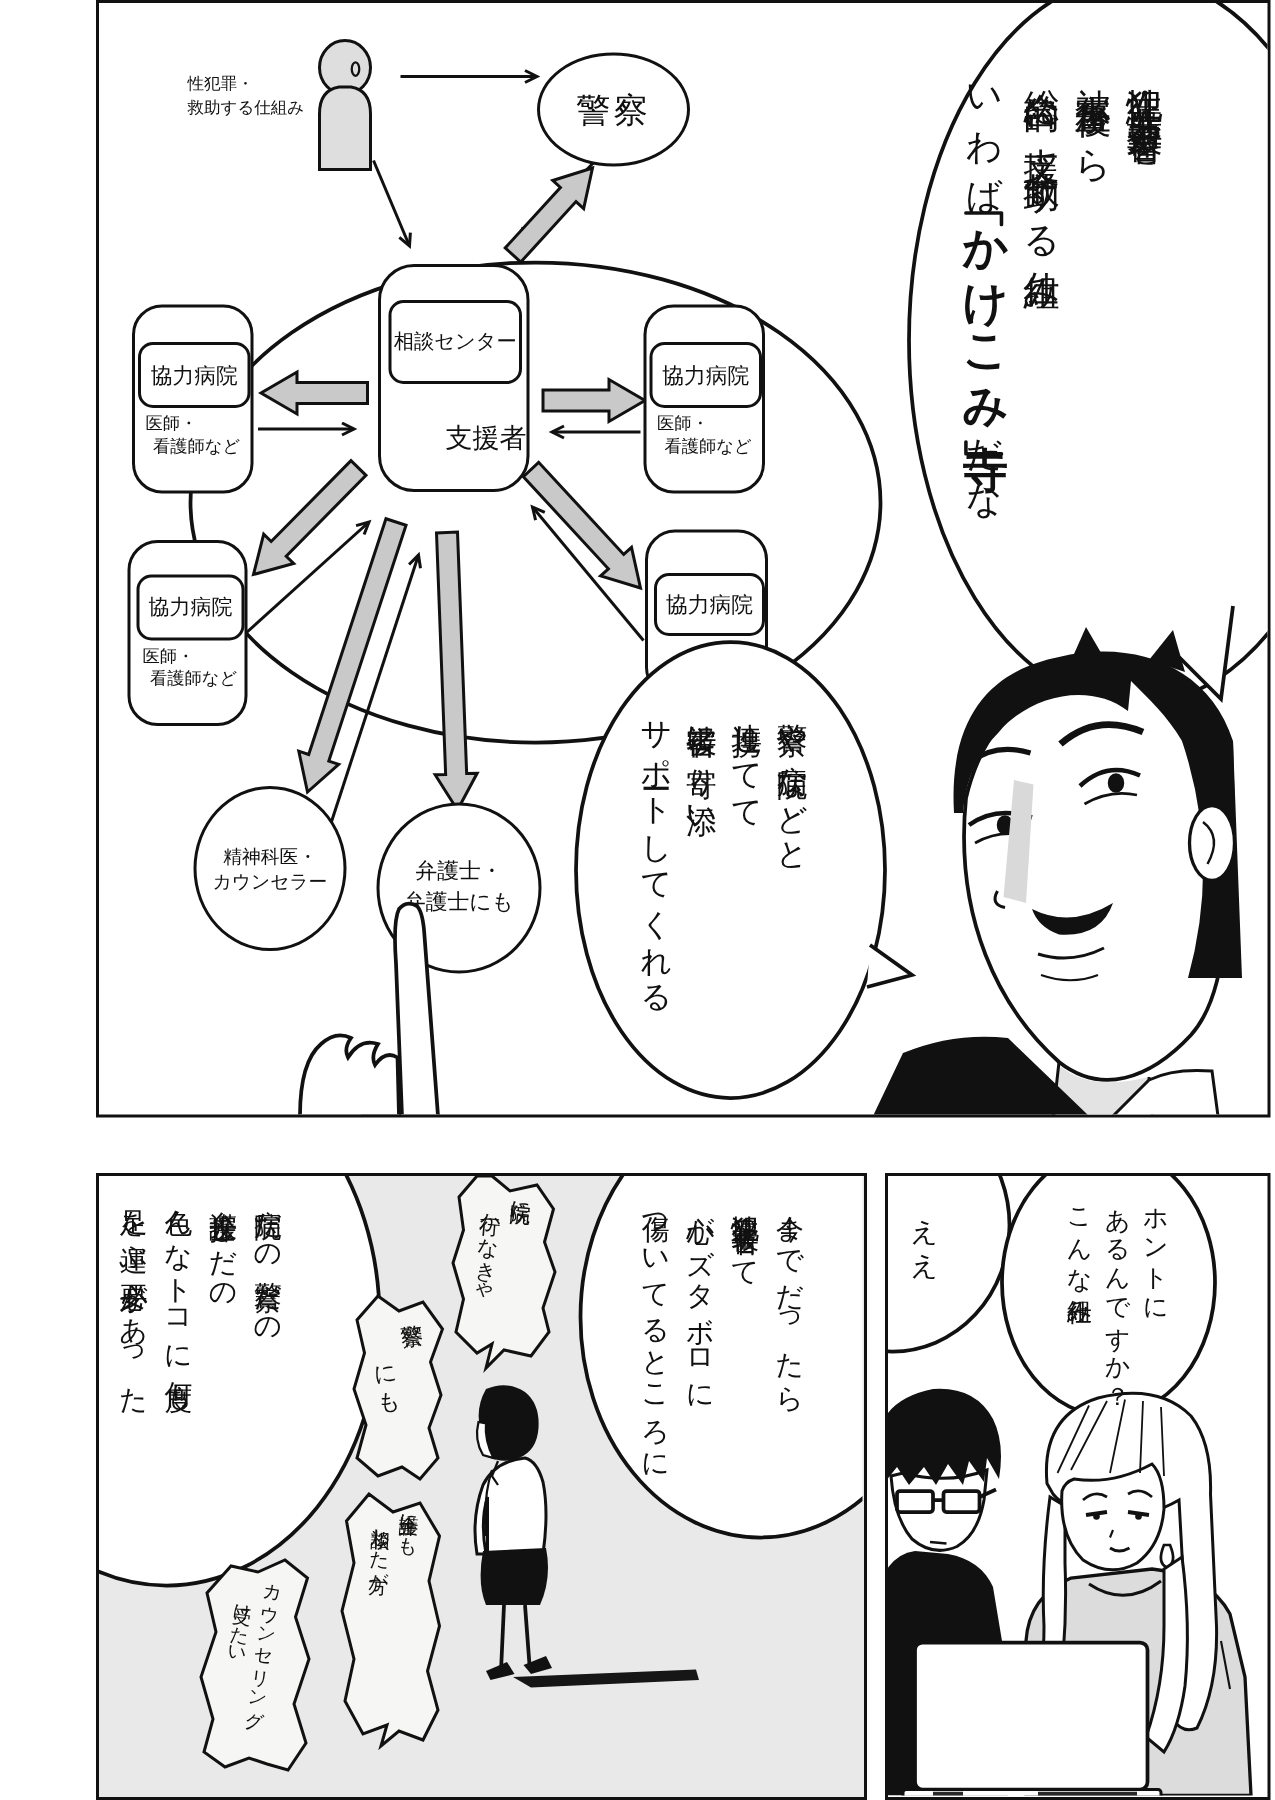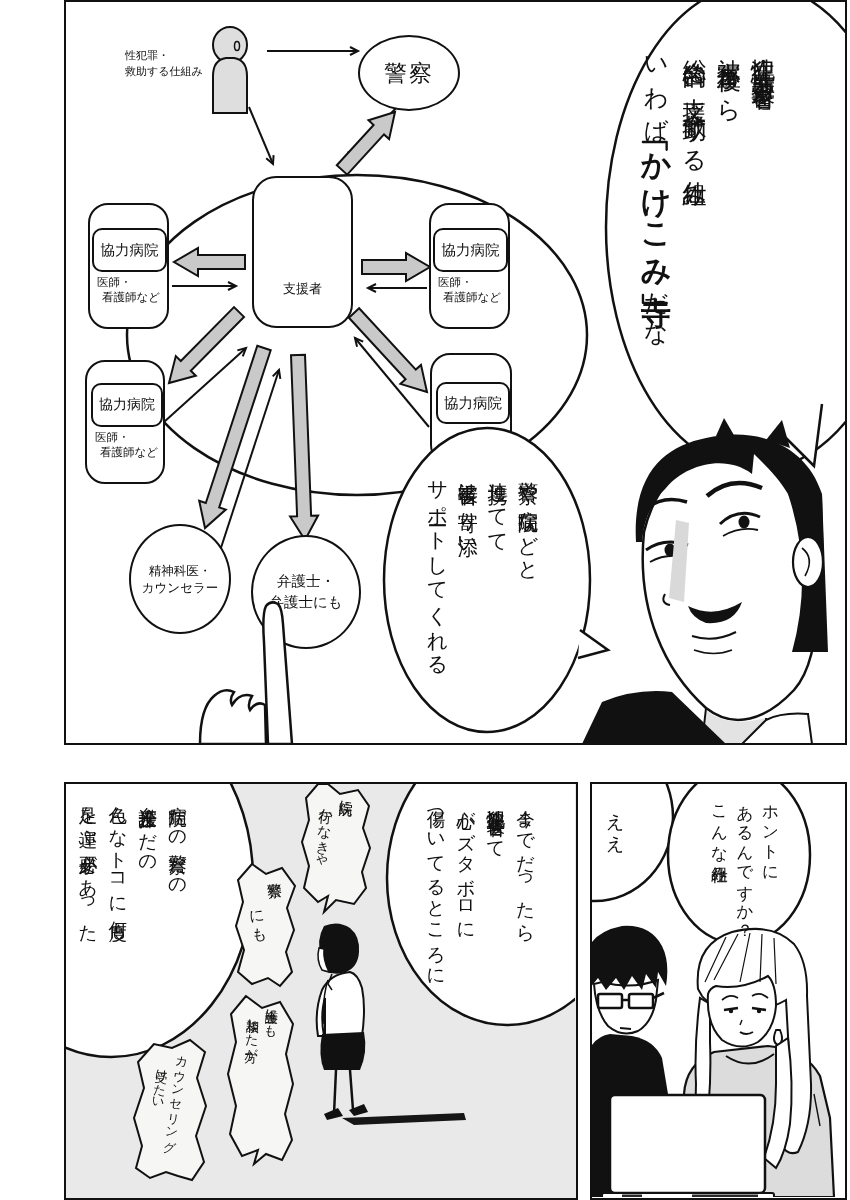--- a/index.html
+++ b/index.html
@@ -81,21 +81,24 @@
     <div class="abs" style="left:59px;top:46px;font-size:11px;line-height:1.45;">
       <div>性犯罪・</div>
       <div>救助する仕組み</div>
     </div>
 
     <div class="ellipse" style="left:292px;top:33px;width:98px;height:72px;font-size:23px;letter-spacing:2px;">
       <span>警察</span>
     </div>
 
     <div class="rbox" style="left:186px;top:174px;width:101px;height:152px;border-radius:24px;">
-      <div class="abs" style="left:0;top:102px;width:100%;text-align:center;font-size:13px;">支援者</div>
+      <div class="inner" style="left:5px;top:22px;width:85px;height:52px;font-size:13.5px;">
+        <span>相談センター</span>
+      </div>
+      <div class="abs" style="left:0;top:102px;width:100%;text-align:right;font-size:18px;">支援者</div>
     </div>
 
     <div class="rbox" style="left:22px;top:201px;width:81px;height:126px;">
       <div class="inner" style="left:2px;top:23px;width:71px;height:40px;">
         <span>協力病院</span>
       </div>
       <div class="sub" style="left:7px;top:70px;">
         <span>医師・</span>
         <span>看護師など</span>
       </div>

